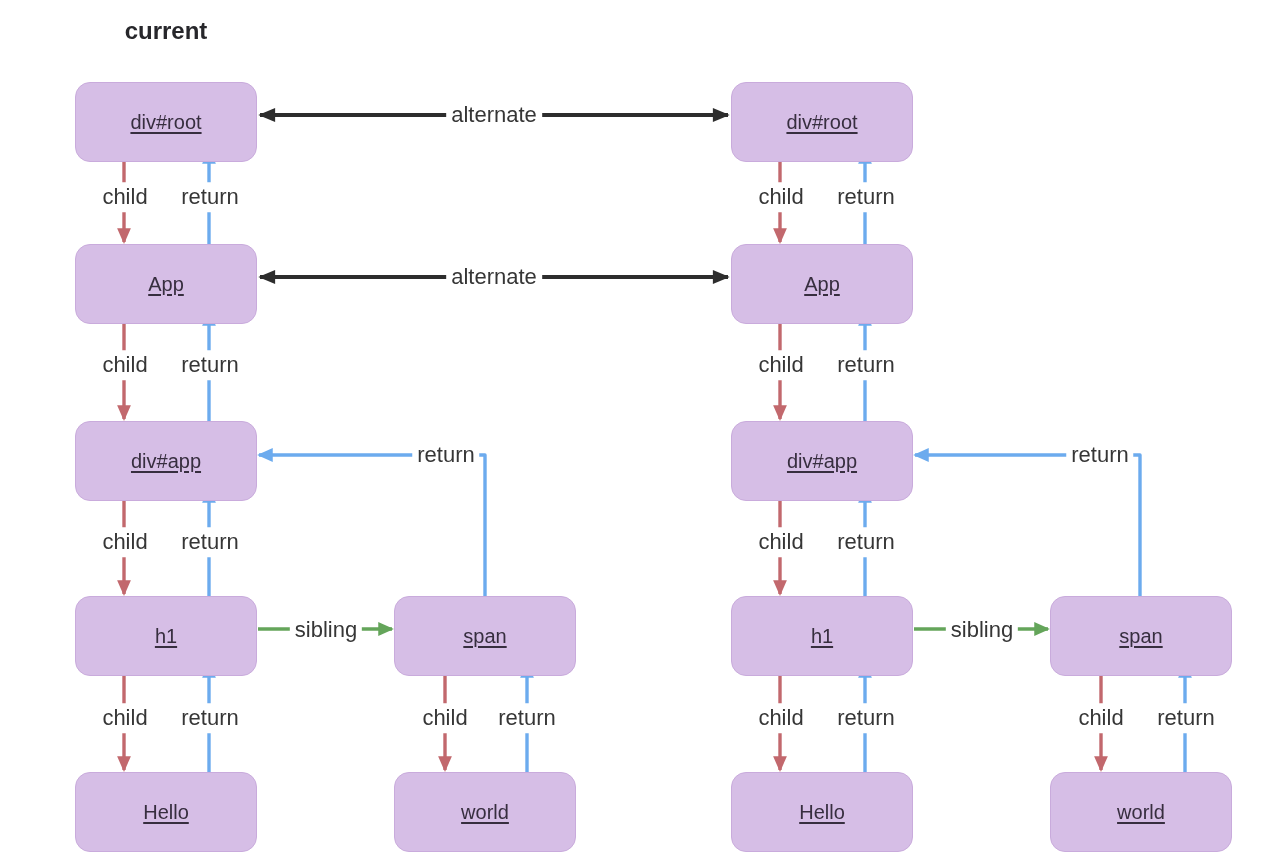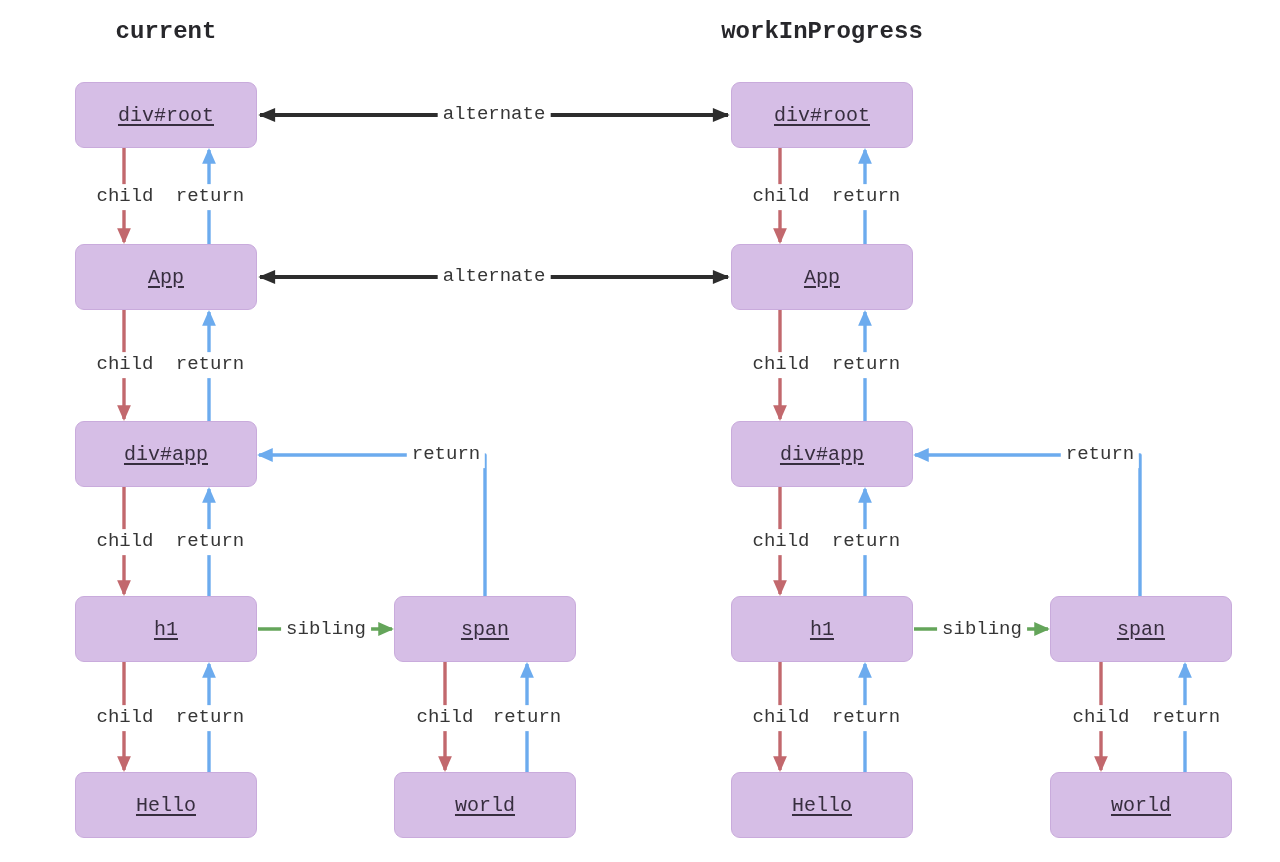--- a/index.html
+++ b/index.html
@@ -13,52 +13,52 @@
     --alternate-arrow:#2d2d2d;
     --edge-label-text:#363636;
     --title-text:#27272b;
     --watermark-text:#666666;
   }
   html,body{margin:0;padding:0;background:var(--background);}
   .canvas{
     position:relative;
     width:1280px;height:862px;
     background:var(--background);
-    font-family:Liberation Mono, monospace;
+    font-family:Liberation Sans, sans-serif;
     overflow:hidden;
   }
   .edges{position:absolute;left:0;top:0;width:1280px;height:862px;z-index:1;}
   .tree-title{
     position:absolute;z-index:2;
     transform:translate(-50%,-50%);
     font-size:24px;font-weight:600;color:var(--title-text);
     white-space:nowrap;
   }
   .node{
     position:absolute;z-index:2;
-    width:182px;height:66px;
+    width:182px;height:80px;
     box-sizing:border-box;
     background:var(--node-fill);
     border:1px solid var(--node-border);
-    border-radius:9px;
+    border-radius:15px;
     display:flex;align-items:center;justify-content:center;
     cursor:pointer;
   }
   .node-label{
     font-size:20px;color:var(--node-text);
     text-decoration:underline;
     text-underline-offset:3px;
     white-space:nowrap;
   }
   .edge-label{
     position:absolute;z-index:3;
     transform:translate(-50%,-50%);
     background:var(--background);
     padding:1px 5px;
-    font-size:19px;line-height:1.25;
+    font-size:22px;line-height:1.25;
     color:var(--edge-label-text);
     white-space:nowrap;
   }
   .watermark{
     position:absolute;z-index:4;
     right:12px;top:816px;
     font-size:20px;letter-spacing:1px;
     color:var(--watermark-text);
     opacity:.8;
     white-space:nowrap;
@@ -119,21 +119,20 @@
       <path d="M1140 596 L1140 455 L915 455" stroke-linejoin="round" marker-end="url(#mReturn)"></path>
     </g>
 
     <g stroke="var(--sibling-arrow)" stroke-width="3.4" fill="none">
       <path d="M258 629 H392" marker-end="url(#mSibling)"></path>
       <path d="M914 629 H1048" marker-end="url(#mSibling)"></path>
     </g>
   </svg>
 
   <div class="tree-title" style="left:166px;top:31px">current</div>
-  <div class="tree-title" style="left:822px;top:31px">workInProgress</div>
 
   <div class="node" style="left:75px;top:82px">
     <span class="node-label">div#root</span>
   </div>
   <div class="node" style="left:75px;top:244px">
     <span class="node-label">App</span>
   </div>
   <div class="node" style="left:75px;top:421px">
     <span class="node-label">div#app</span>
   </div>

